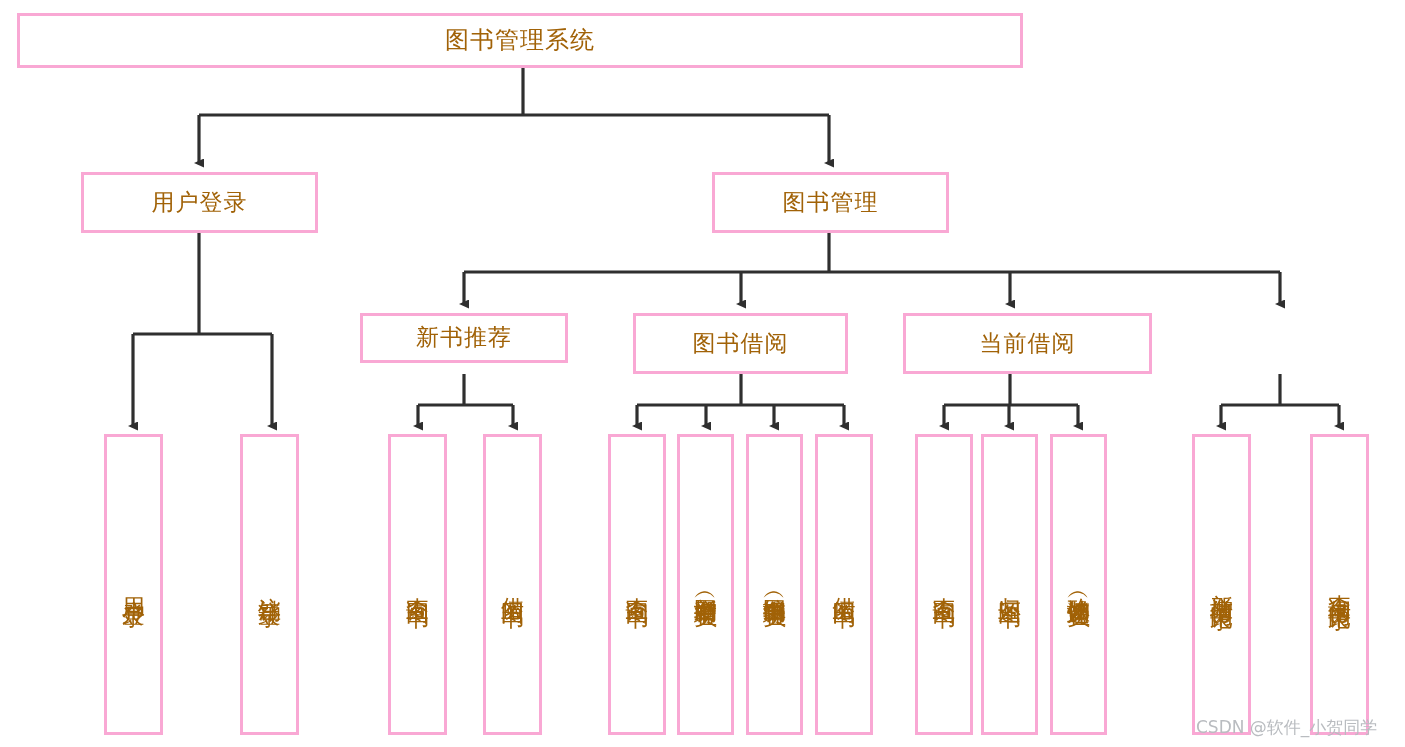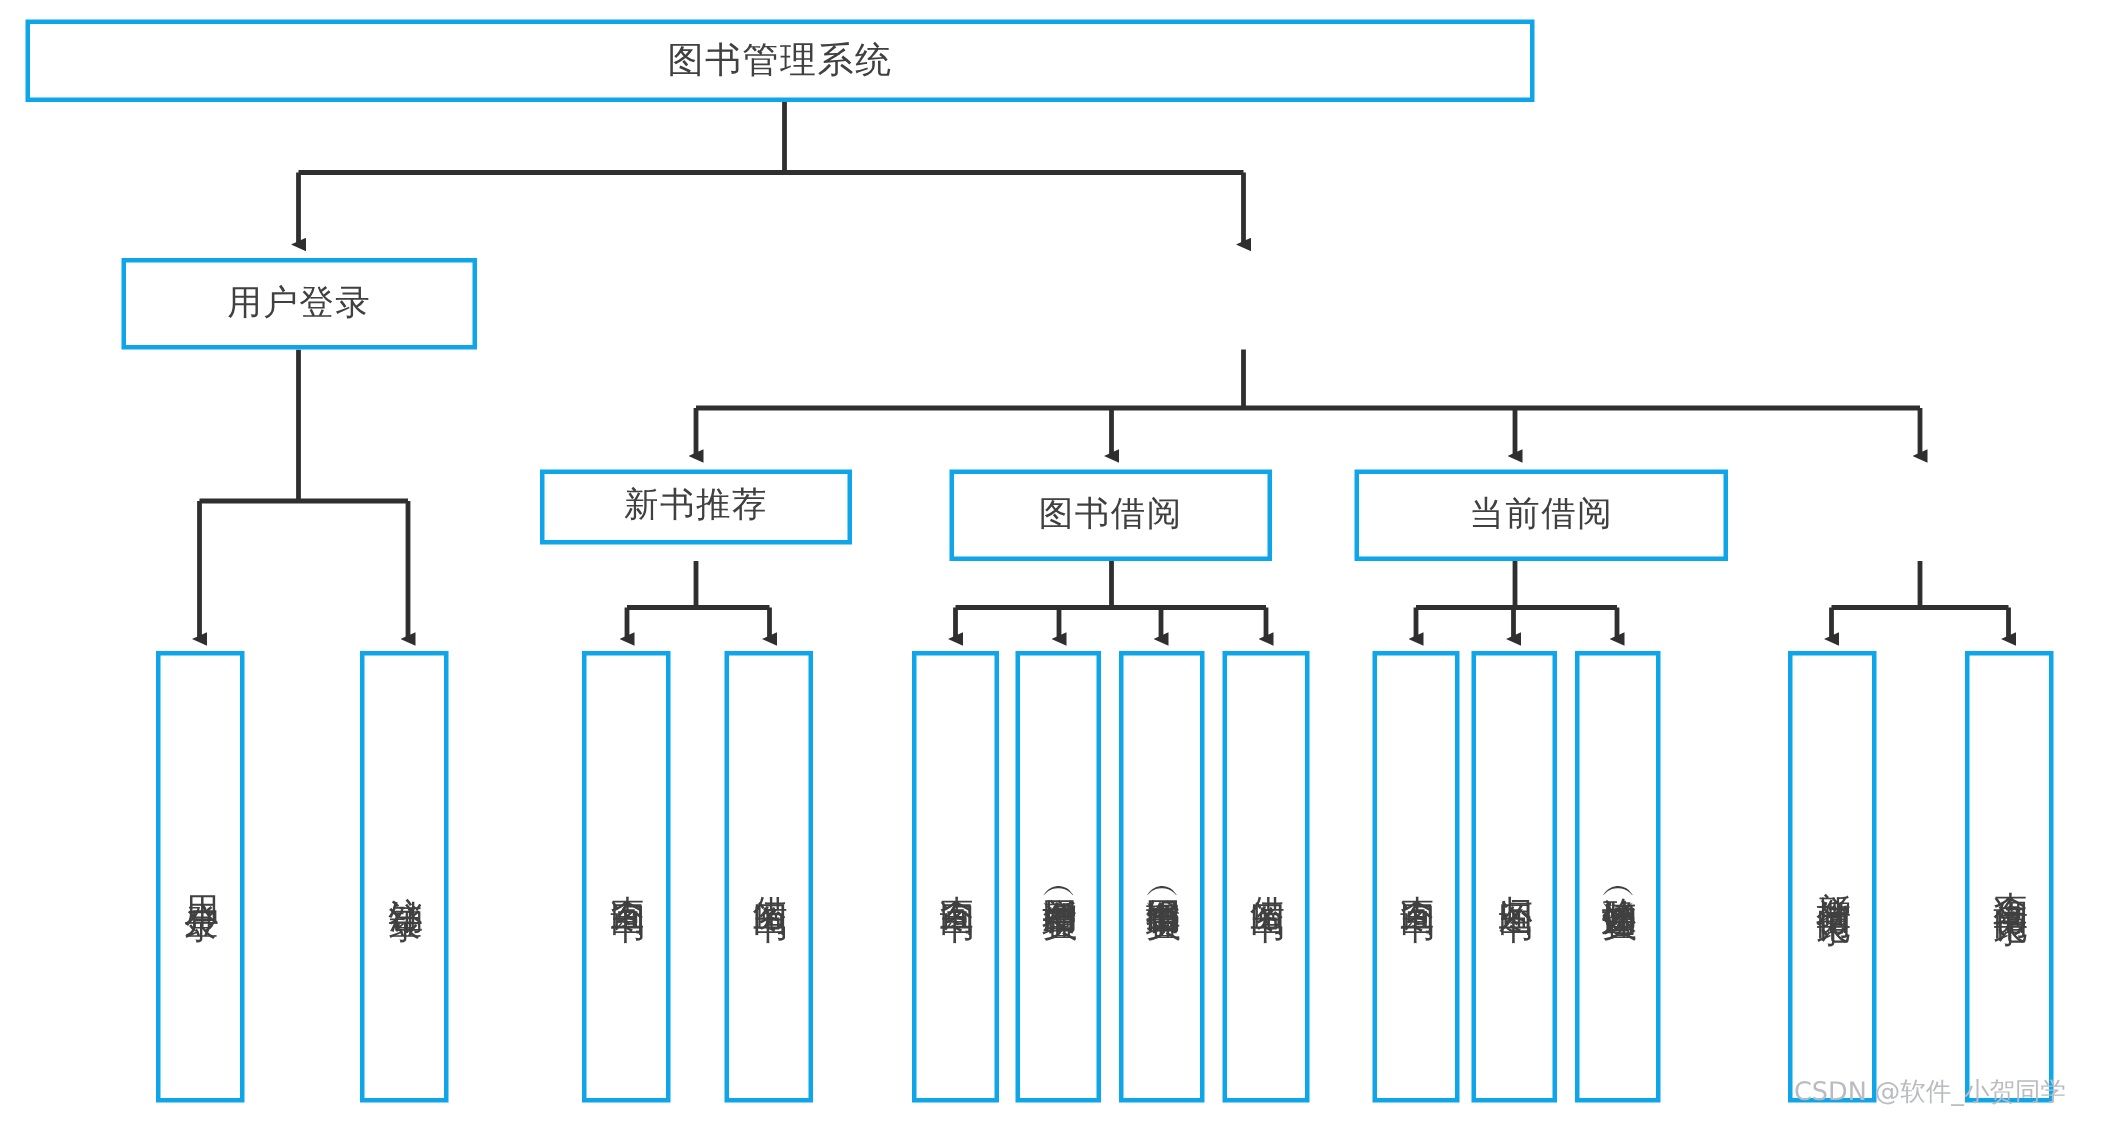--- a/index.html
+++ b/index.html
@@ -21,25 +21,25 @@
     left: 0;
     top: 0;
     width: 1405px;
     height: 747px;
     pointer-events: none;
   }
   .node {
     position: absolute;
     box-sizing: border-box;
     background: #ffffff;
-    border: 3px solid #0ea5e9;
+    border: 3px solid #f9a8d4;
     display: flex;
     align-items: center;
     justify-content: center;
-    color: #404040;
+    color: #a16207;
   }
   .node.horiz {
     font-size: 23px;
     letter-spacing: 1px;
     line-height: 1.1;
   }
   .node.vert {
     writing-mode: vertical-rl;
     text-orientation: upright;
     font-size: 23px;
@@ -115,20 +115,21 @@
       <path d="M1221,405 L1339,405"></path>
       <path d="M1221,405 L1221,426" marker-end="url(#arrow)"></path>
       <path d="M1339,405 L1339,426" marker-end="url(#arrow)"></path>
     </g>
   </svg>
 
   <div class="node horiz root" style="left:17px; top:13px; width:1006px; height:55px;">图书管理系统</div>
 
   <div class="node horiz" style="left:81px; top:172px; width:237px; height:61px;">用户登录</div>
 
+  <div class="node horiz" style="left:712px; top:172px; width:237px; height:61px;">图书管理</div>
 
   <div class="node horiz" style="left:360px; top:313px; width:208px; height:50px;">新书推荐</div>
 
   <div class="node horiz" style="left:633px; top:313px; width:215px; height:61px;">图书借阅</div>
 
   <div class="node horiz" style="left:903px; top:313px; width:249px; height:61px;">当前借阅</div>
 
 
   <div class="node vert" style="left:104px; top:434px; width:59px; height:301px;">用户登录</div>
 

